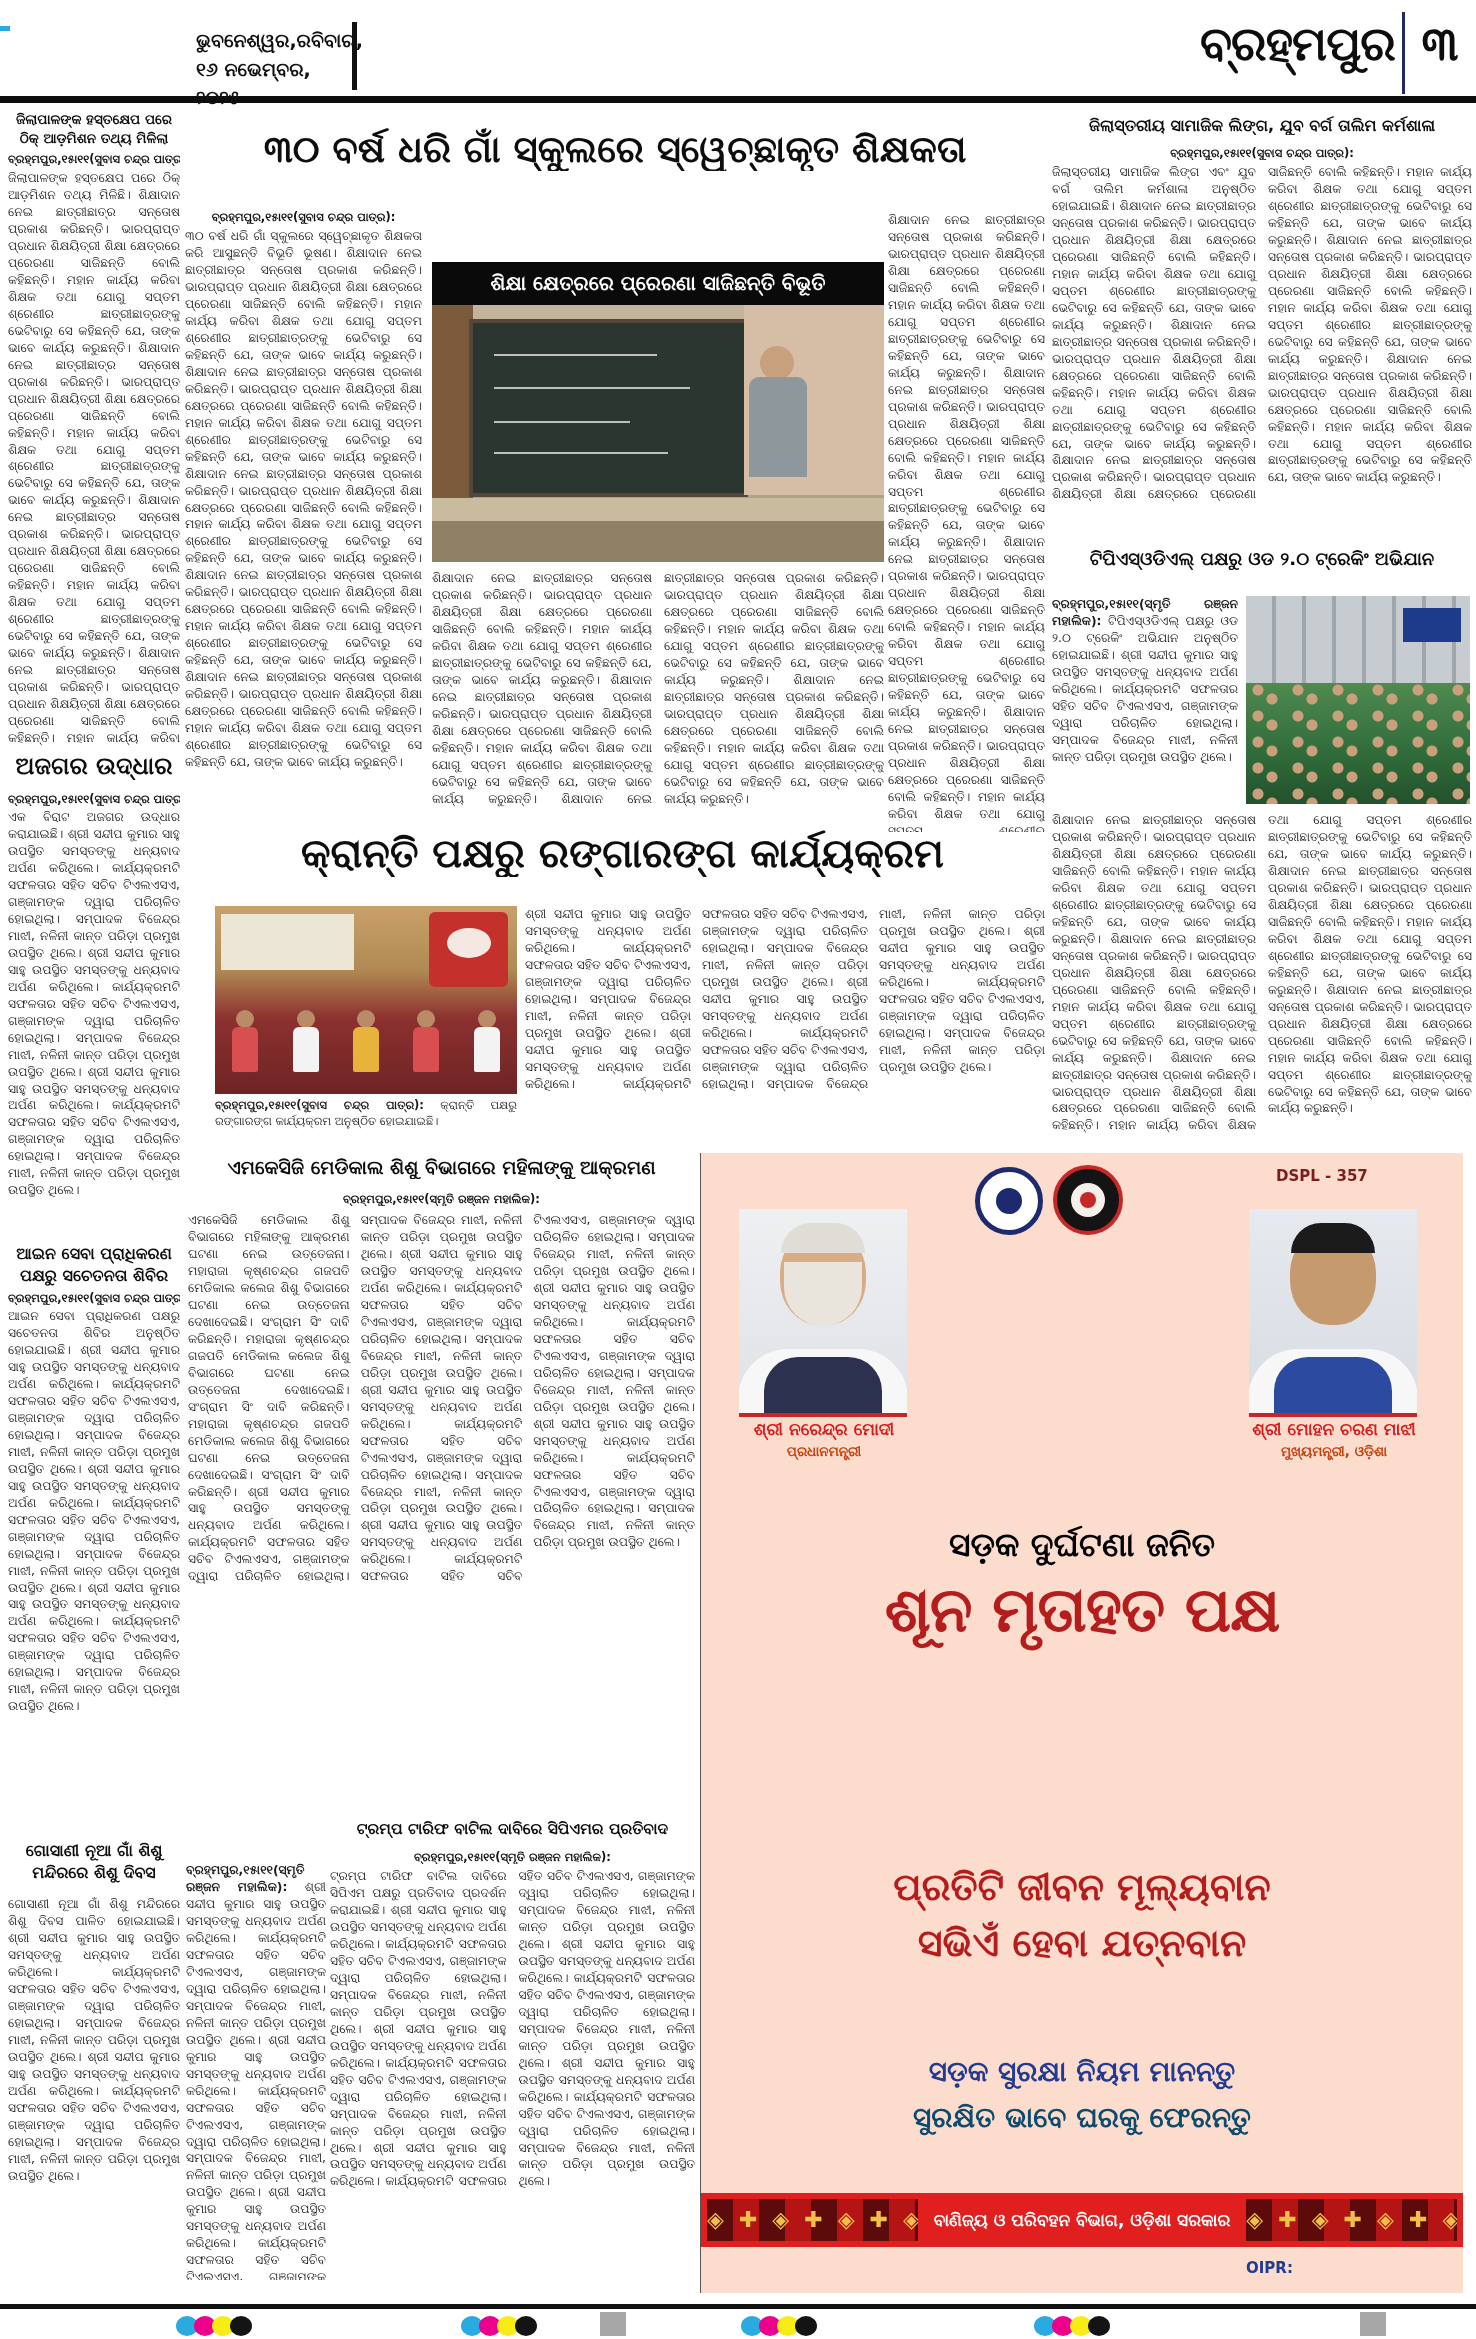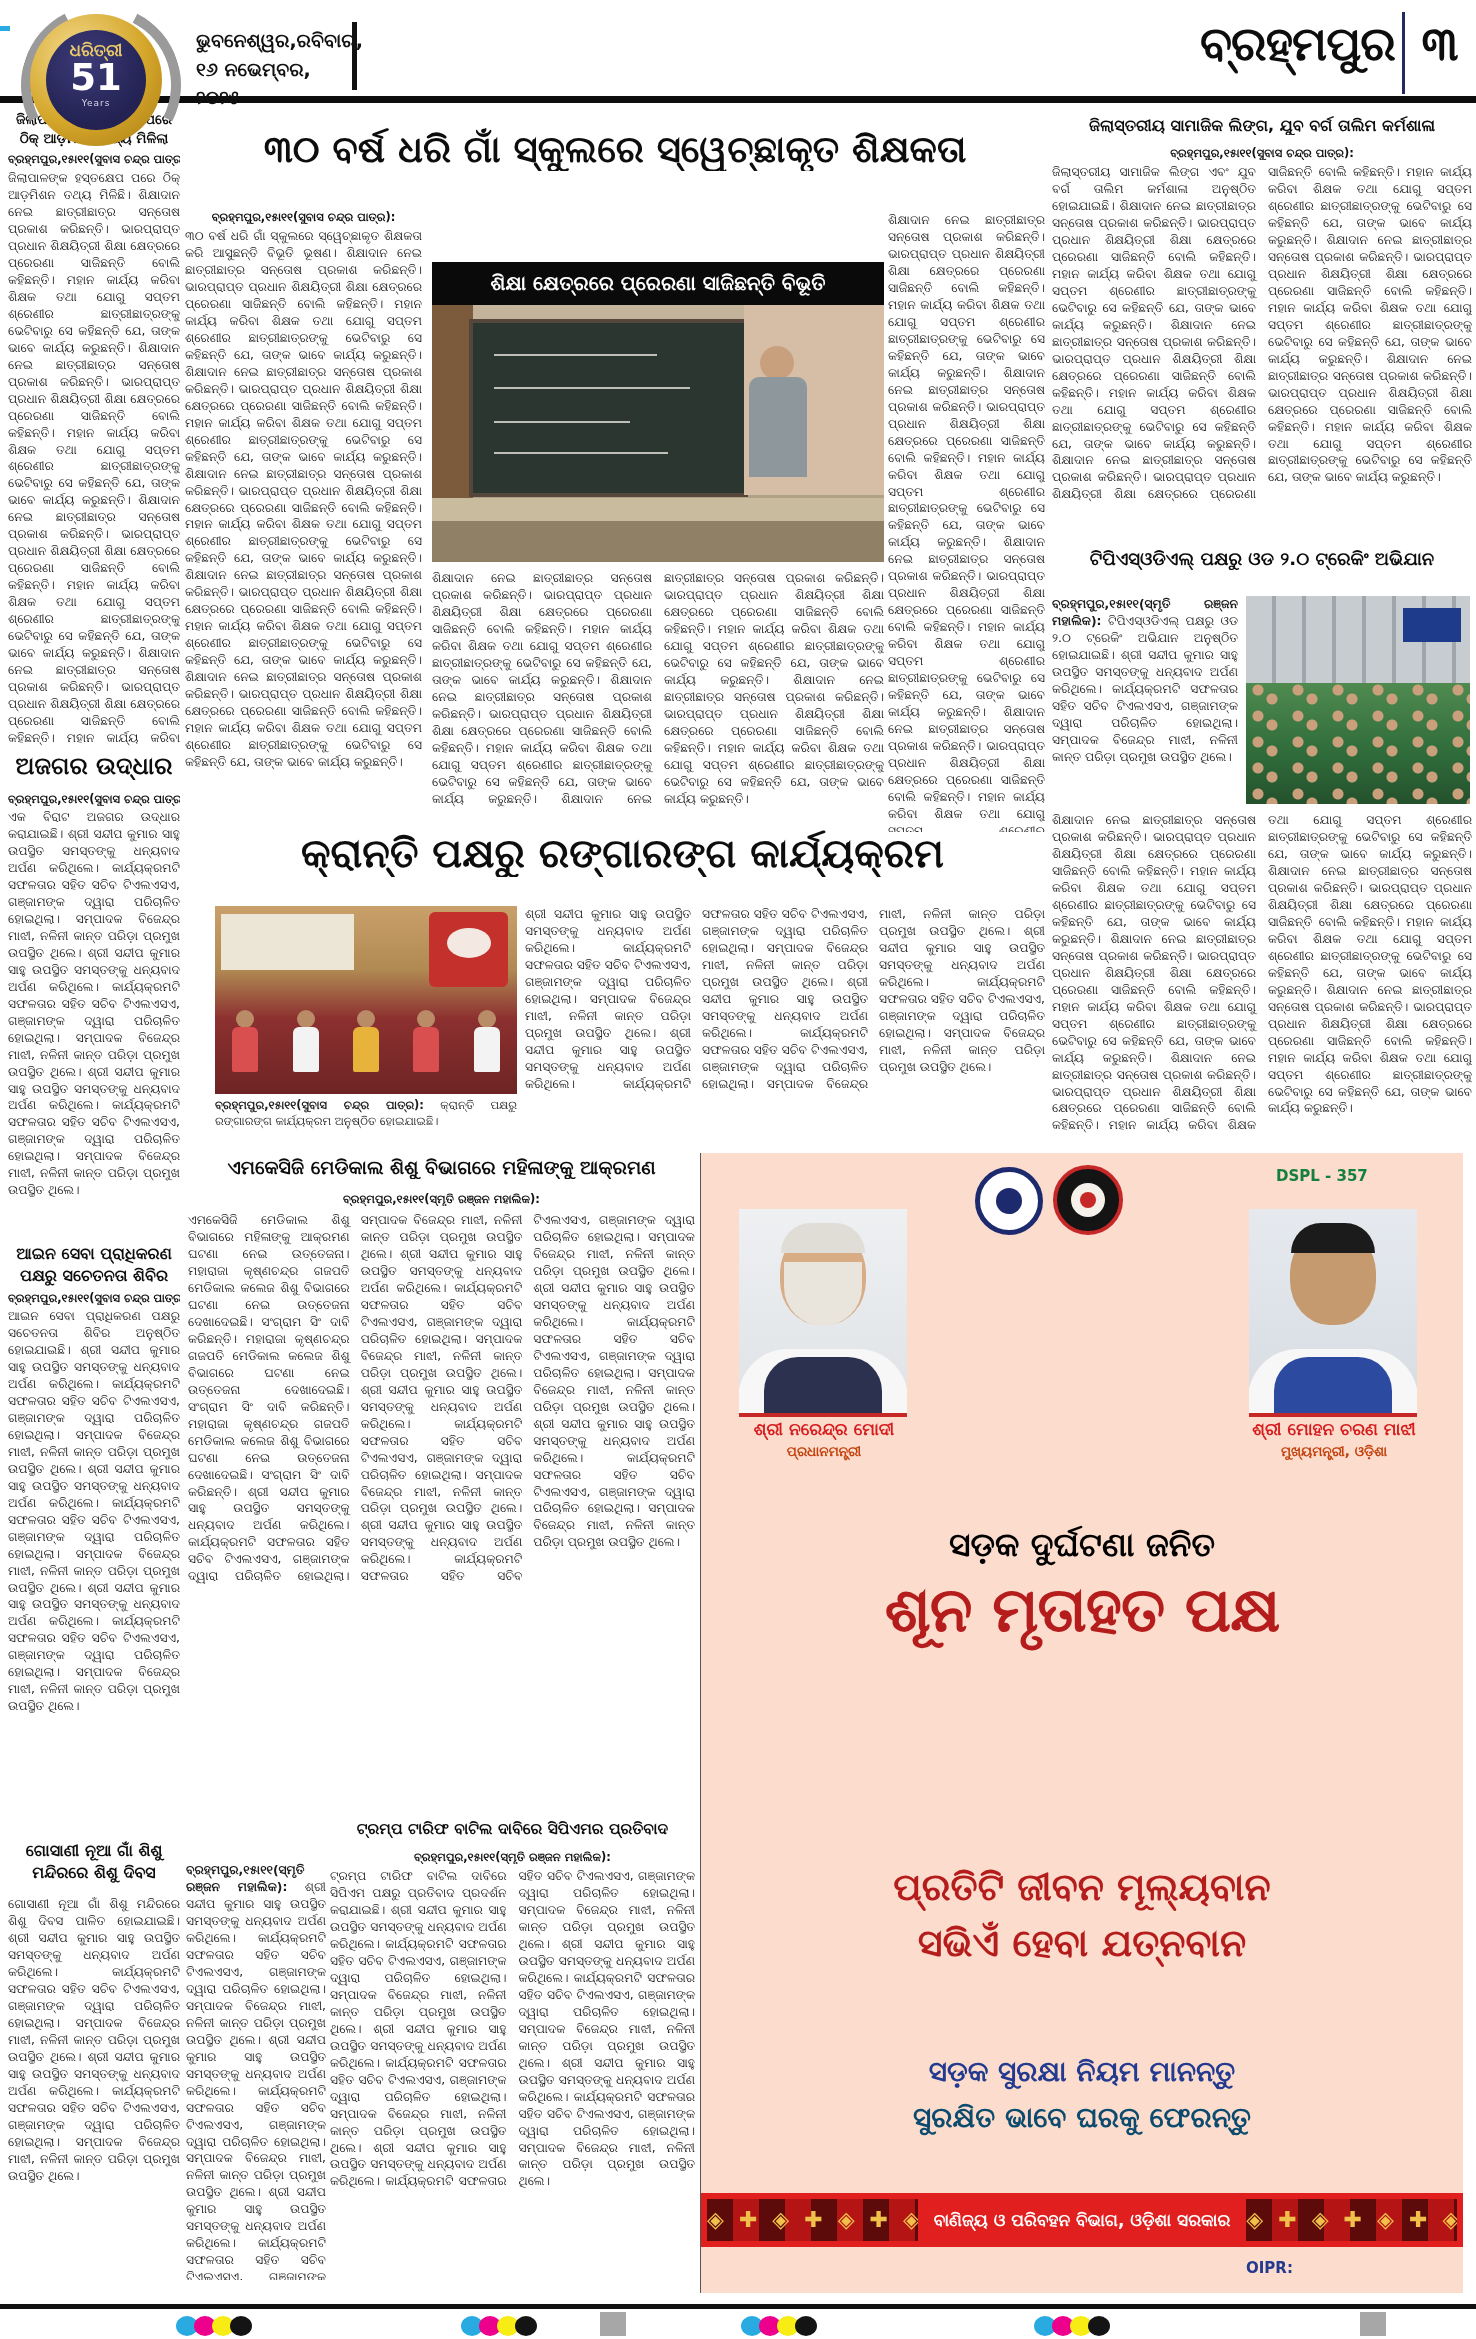--- a/index.html
+++ b/index.html
@@ -66,21 +66,21 @@
       background-size:40px 26px,40px 26px,100% 100%;}
   
   .ad{left:700px;top:1153px;width:762px;height:1140px;background:#fbdccd;border-left:1px solid #555;}
   .ad .emblem{position:absolute;left:274px;top:14px;width:58px;height:58px;border-radius:50%;
       background:#ffffff;border:5px solid #1e2a6e;}
   .ad .emblem i{position:absolute;left:50%;top:50%;transform:translate(-50%,-50%);width:26px;height:26px;border-radius:50%;background:#1e2a6e;}
   .ad .flogo{position:absolute;left:352px;top:12px;width:62px;height:62px;border-radius:50%;
       background:#141414;border:4px solid #c62828;}
   .ad .flogo i{position:absolute;left:50%;top:50%;transform:translate(-50%,-50%);width:34px;height:34px;border-radius:50%;background:#f5f0ea;}
   .ad .flogo i b{position:absolute;left:50%;top:50%;transform:translate(-50%,-50%);width:16px;height:16px;border-radius:50%;background:#c62828;}
-  .ad .dspl{position:absolute;left:575px;top:14px;font-size:15px;font-weight:bold;color:#15803d;}
+  .ad .dspl{position:absolute;left:575px;top:14px;font-size:15px;font-weight:bold;color:#7f1d1d;}
   .leaderbox{position:absolute;top:56px;width:168px;height:204px;border-bottom:4px solid #c62828;overflow:hidden;}
   .leaderbox .hd{position:absolute;left:50%;top:10%;transform:translateX(-50%);width:86px;height:96px;border-radius:46%;}
   .leaderbox .beard{position:absolute;left:50%;top:26%;transform:translateX(-50%);width:78px;height:64px;border-radius:0 0 44px 44px;background:#e9e5dd;}
   .leaderbox .hair{position:absolute;left:50%;top:7%;transform:translateX(-50%);width:84px;height:30px;border-radius:40px 40px 0 0;}
   .leaderbox .sh{position:absolute;left:50%;bottom:-6px;transform:translateX(-50%);width:170px;height:70px;border-radius:50px 50px 0 0;background:#f7f7f7;}
   .leaderbox .vest{position:absolute;left:50%;bottom:-6px;transform:translateX(-50%);width:118px;height:62px;border-radius:34px 34px 0 0;}
   .ad .name{position:absolute;width:230px;text-align:center;font-size:17px;font-weight:bold;color:#d61c1c;}
   .ad .title{position:absolute;width:230px;text-align:center;font-size:13.5px;font-weight:bold;color:#c2410c;}
   .ad .l1{position:absolute;left:0;top:372px;width:100%;text-align:center;font-size:33px;font-weight:bold;color:#000000;}
   .ad .l2{position:absolute;left:0;top:420px;width:100%;text-align:center;font-size:62px;font-weight:bold;color:#b51d1d;letter-spacing:-1px;}
@@ -102,30 +102,20 @@
   .graysq{top:2312px;width:26px;height:24px;background:#a7a7a7;}
 </style>
 </head>
 <body>
 
 <div class="page">
 
   <div class="abs mark-dash"></div>
   <div class="abs header-rule"></div>
 
-  <div class="abs logo-badge">
-    <div class="arc arc-l"></div>
-    <div class="arc arc-r"></div>
-    <div class="gold-ring"></div>
-    <div class="navy-core">
-      <div class="logo-name">ଧରିତ୍ରୀ</div>
-      <div class="logo-51">51</div>
-      <div class="logo-years">Years</div>
-    </div>
-  </div>
 
   <div class="abs dateline">
     <div>ଭୁବନେଶ୍ୱର,ରବିବାର,</div>
     <div>୧୬ ନଭେମ୍ବର, ୨୦୨୫</div>
   </div>
   <div class="abs dl-divider"></div>
   <div class="abs city">ବ୍ରହ୍ମପୁର</div>
   <div class="abs city-divider"></div>
   <div class="abs pagenum">୩</div>
 

